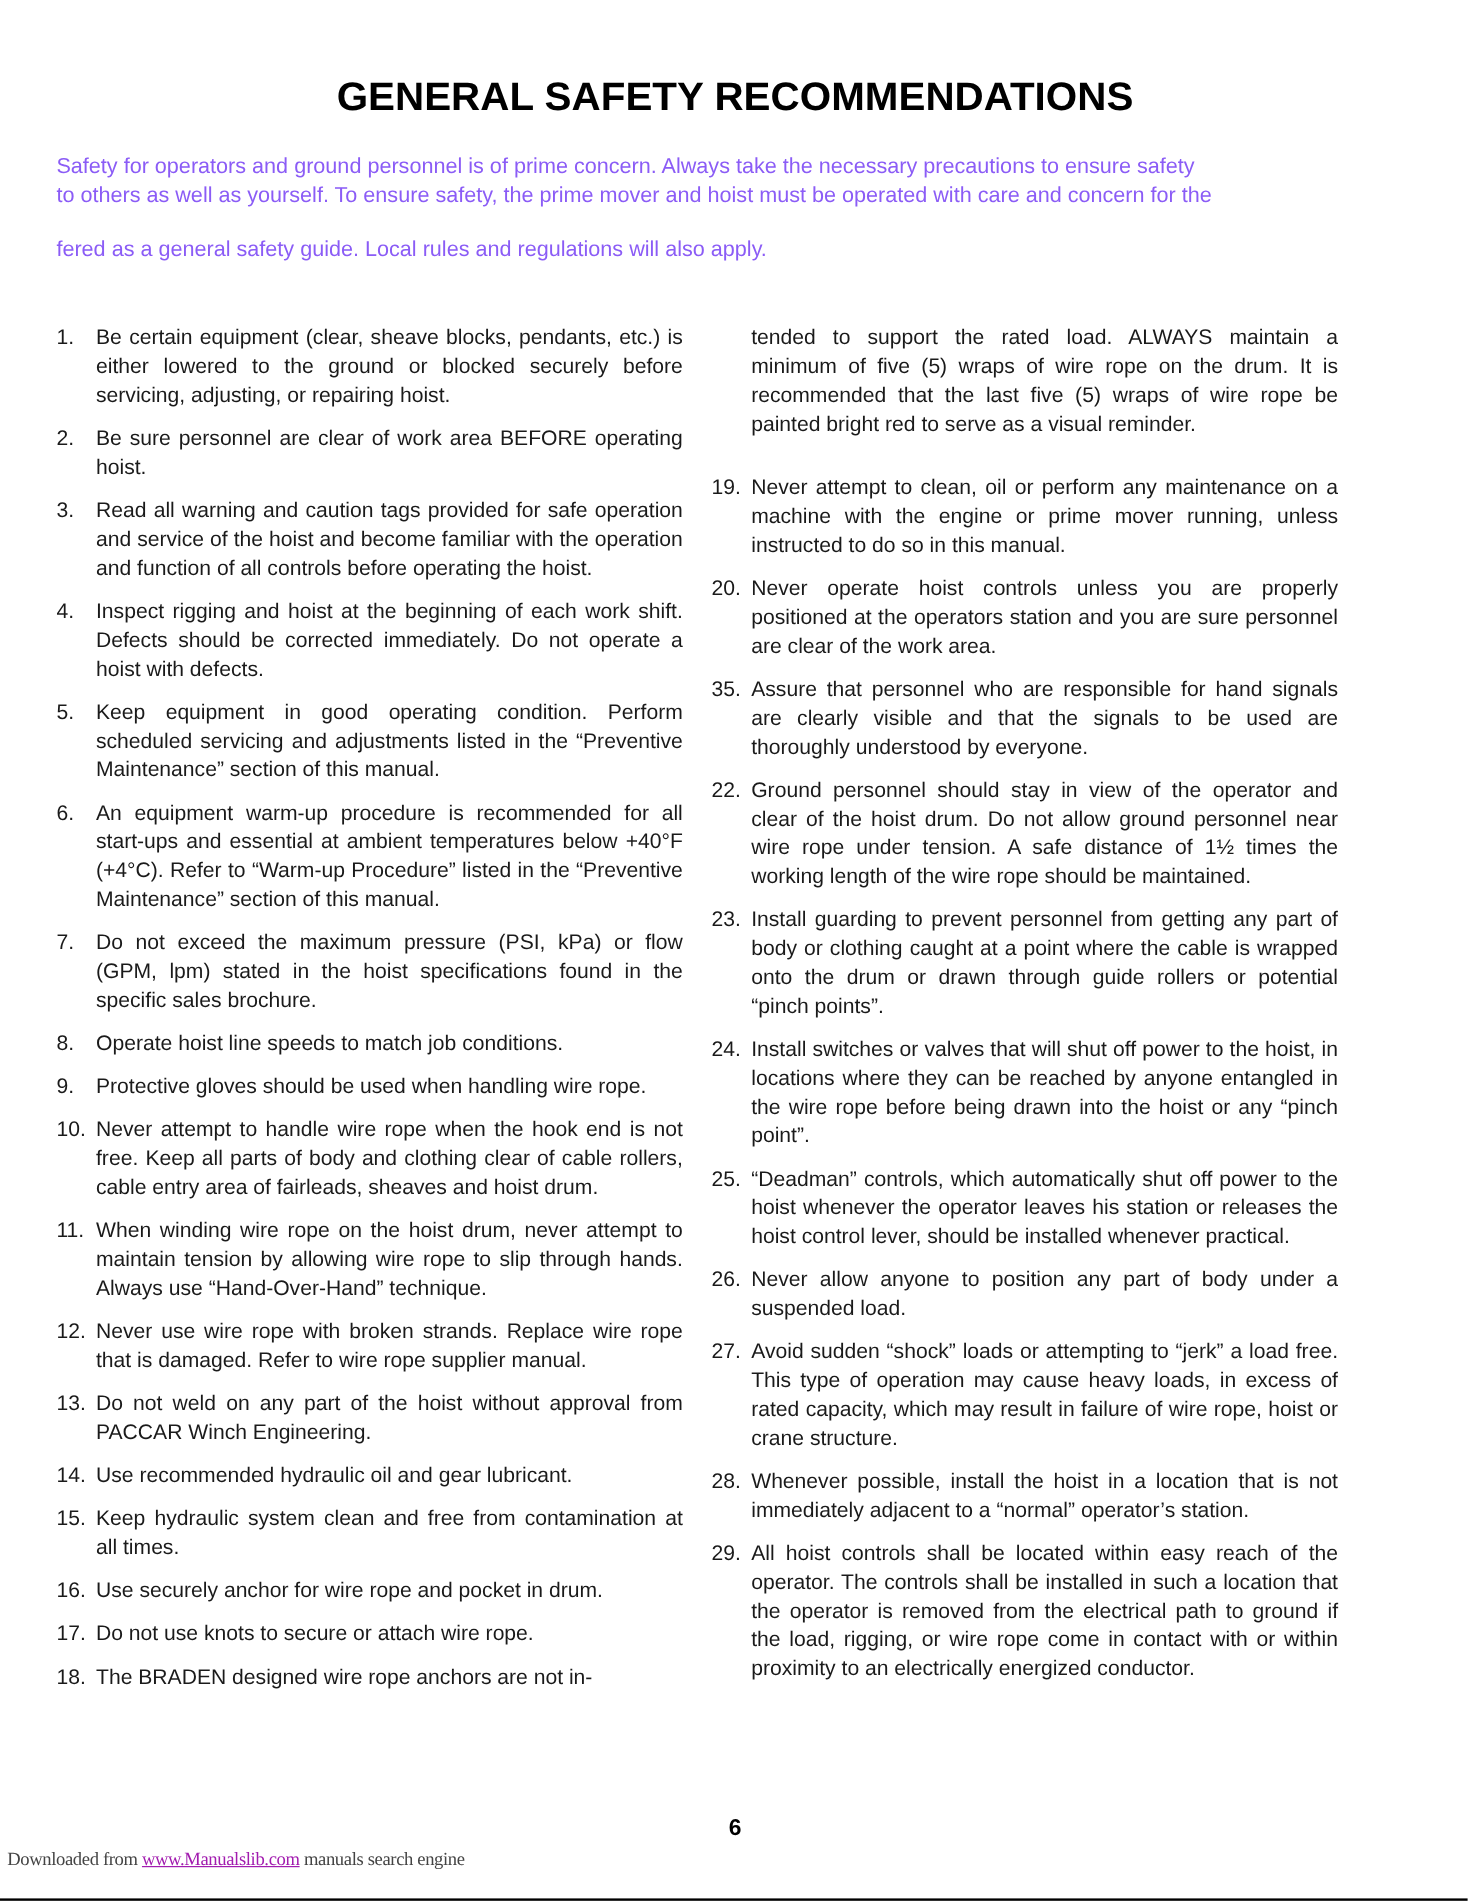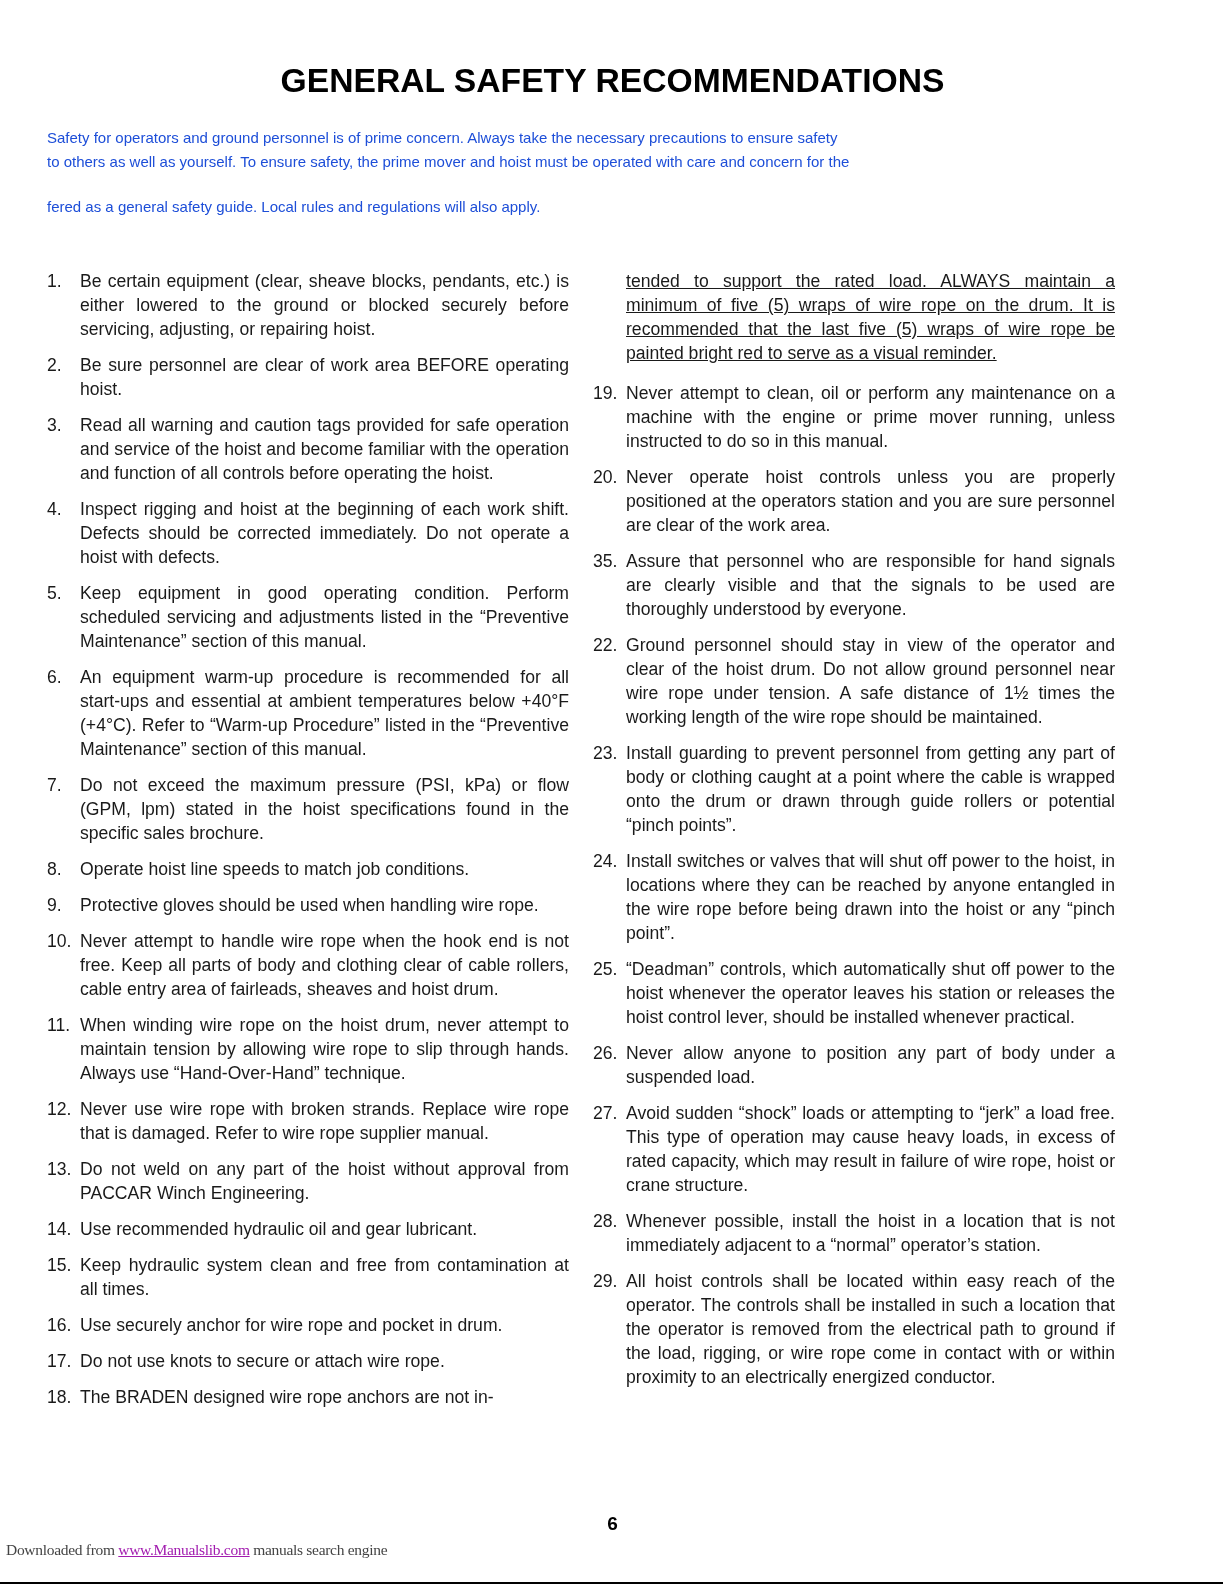--- a/index.html
+++ b/index.html
@@ -8,34 +8,34 @@
       font-family: "Liberation Sans", sans-serif; color: #111111;
     }
     .title {
       position: absolute; left: 0; right: 0; top: 62px; text-align: center;
       font-family: "Liberation Sans", sans-serif; font-weight: bold;
       font-size: 33px; letter-spacing: 0px; color: #000;
       transform: scaleX(1.02);
     }
     .intro {
       position: absolute; left: 47px; top: 126px; width: 1072px;
-      font-size: 15px; line-height: 24px; text-align: justify; color: #1d4ed8;
+      font-size: 18px; line-height: 24px; text-align: justify; color: #8b5cf6;
     }
     .intro .line { display: block; white-space: nowrap; }
     .intro .last { margin-top: 21px; }
     .col {
       position: absolute; top: 269px; width: 522px;
       font-size: 17.6px; line-height: 24px; color: #1a1a1a;
     }
     .col-left { left: 47px; }
     .col-right { left: 593px; }
     .item { position: relative; padding-left: 33px; margin-bottom: 12px; text-align: justify; }
     .item .num { position: absolute; left: 0; top: 0; }
     .item .txt { display: block; }
-    .cont { padding-left: 33px; margin-bottom: 16px; text-align: justify; text-decoration: underline; }
+    .cont { padding-left: 33px; margin-bottom: 29px; text-align: justify; }
     .page-num {
       position: absolute; left: 0; right: 0; top: 1513px; text-align: center;
       font-weight: bold; font-size: 19px; color: #000;
     }
     .footer {
       position: absolute; left: 6px; top: 1541px;
       font-family: "Liberation Serif", serif; font-size: 15.5px; color: #444;
       letter-spacing: -0.3px;
     }
     .footer a { color: #1a1aff; text-decoration: underline; }

